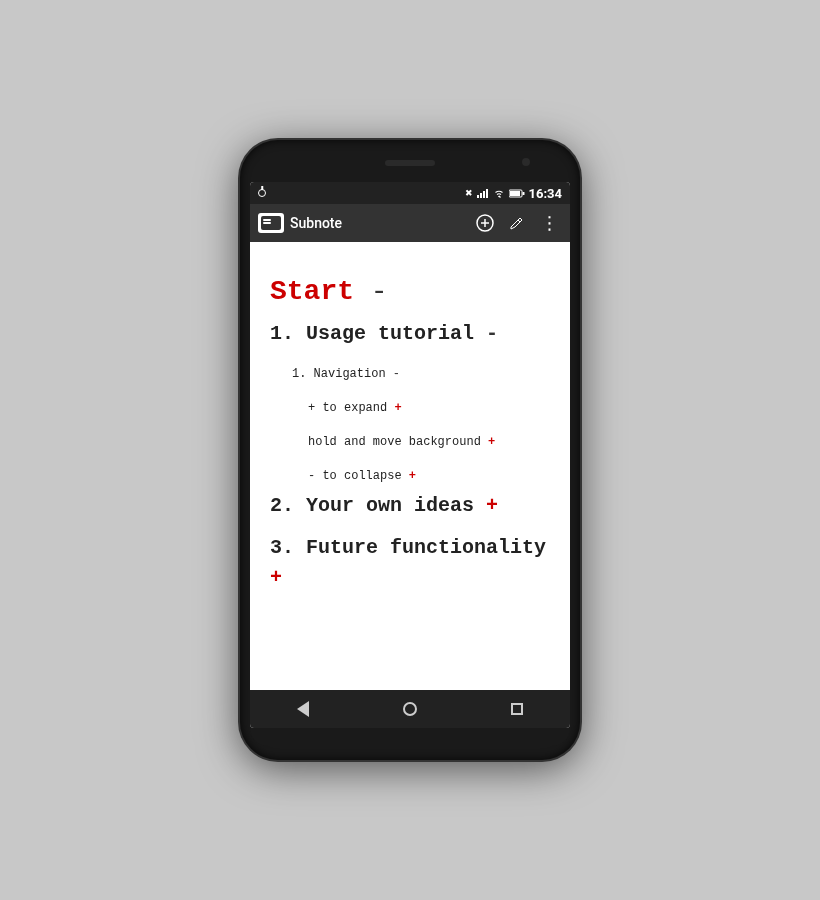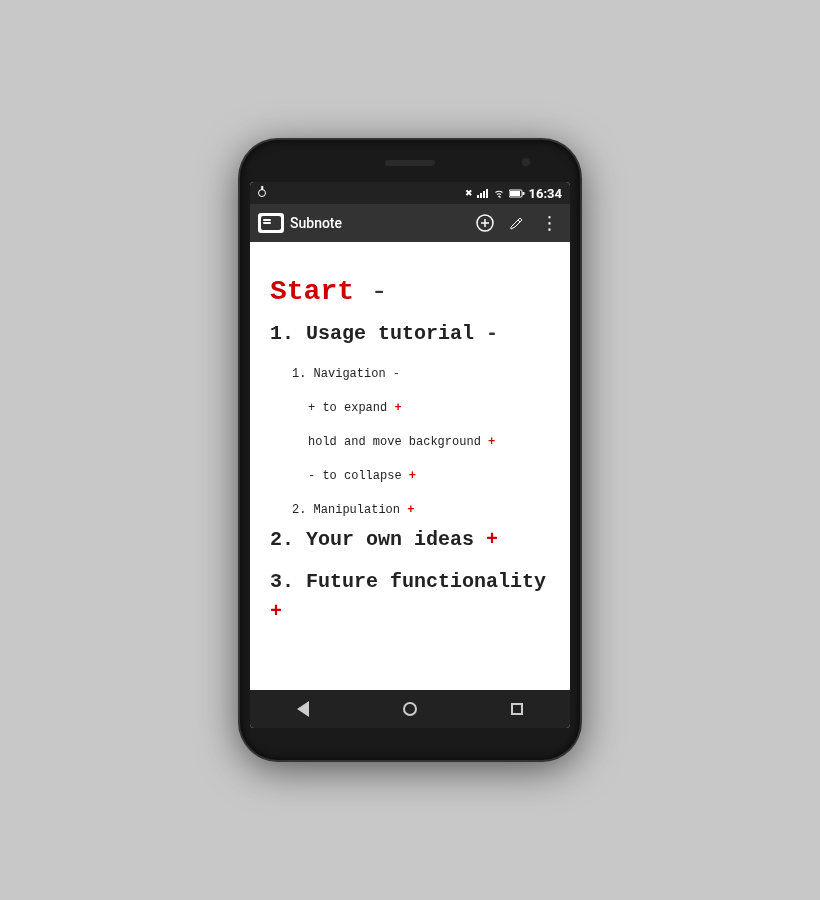--- a/index.html
+++ b/index.html
@@ -358,23 +358,20 @@
         <li class="note-list-item level-2" style="margin-left:38px;">
           + to expand <span class="plus-sign">+</span>
         </li>
         <li class="note-list-item level-2" style="margin-left:38px;">
           hold and move background <span class="plus-sign">+</span>
         </li>
         <li class="note-list-item level-2" style="margin-left:38px;">
           - to collapse <span class="plus-sign">+</span>
         </li>
 
-        <li class="note-list-item level-2" style="margin-left:22px;">
-          2. Manipulation <span class="plus-sign">+</span>
-        </li>
 
 
         <li class="note-list-item top-level" style="margin-top:6px;">
           2. Your own ideas <span class="plus-sign">+</span>
         </li>
 
         <li class="note-list-item top-level" style="margin-top:12px;">
           3. Future functionality <span class="plus-sign">+</span>
         </li>
 

